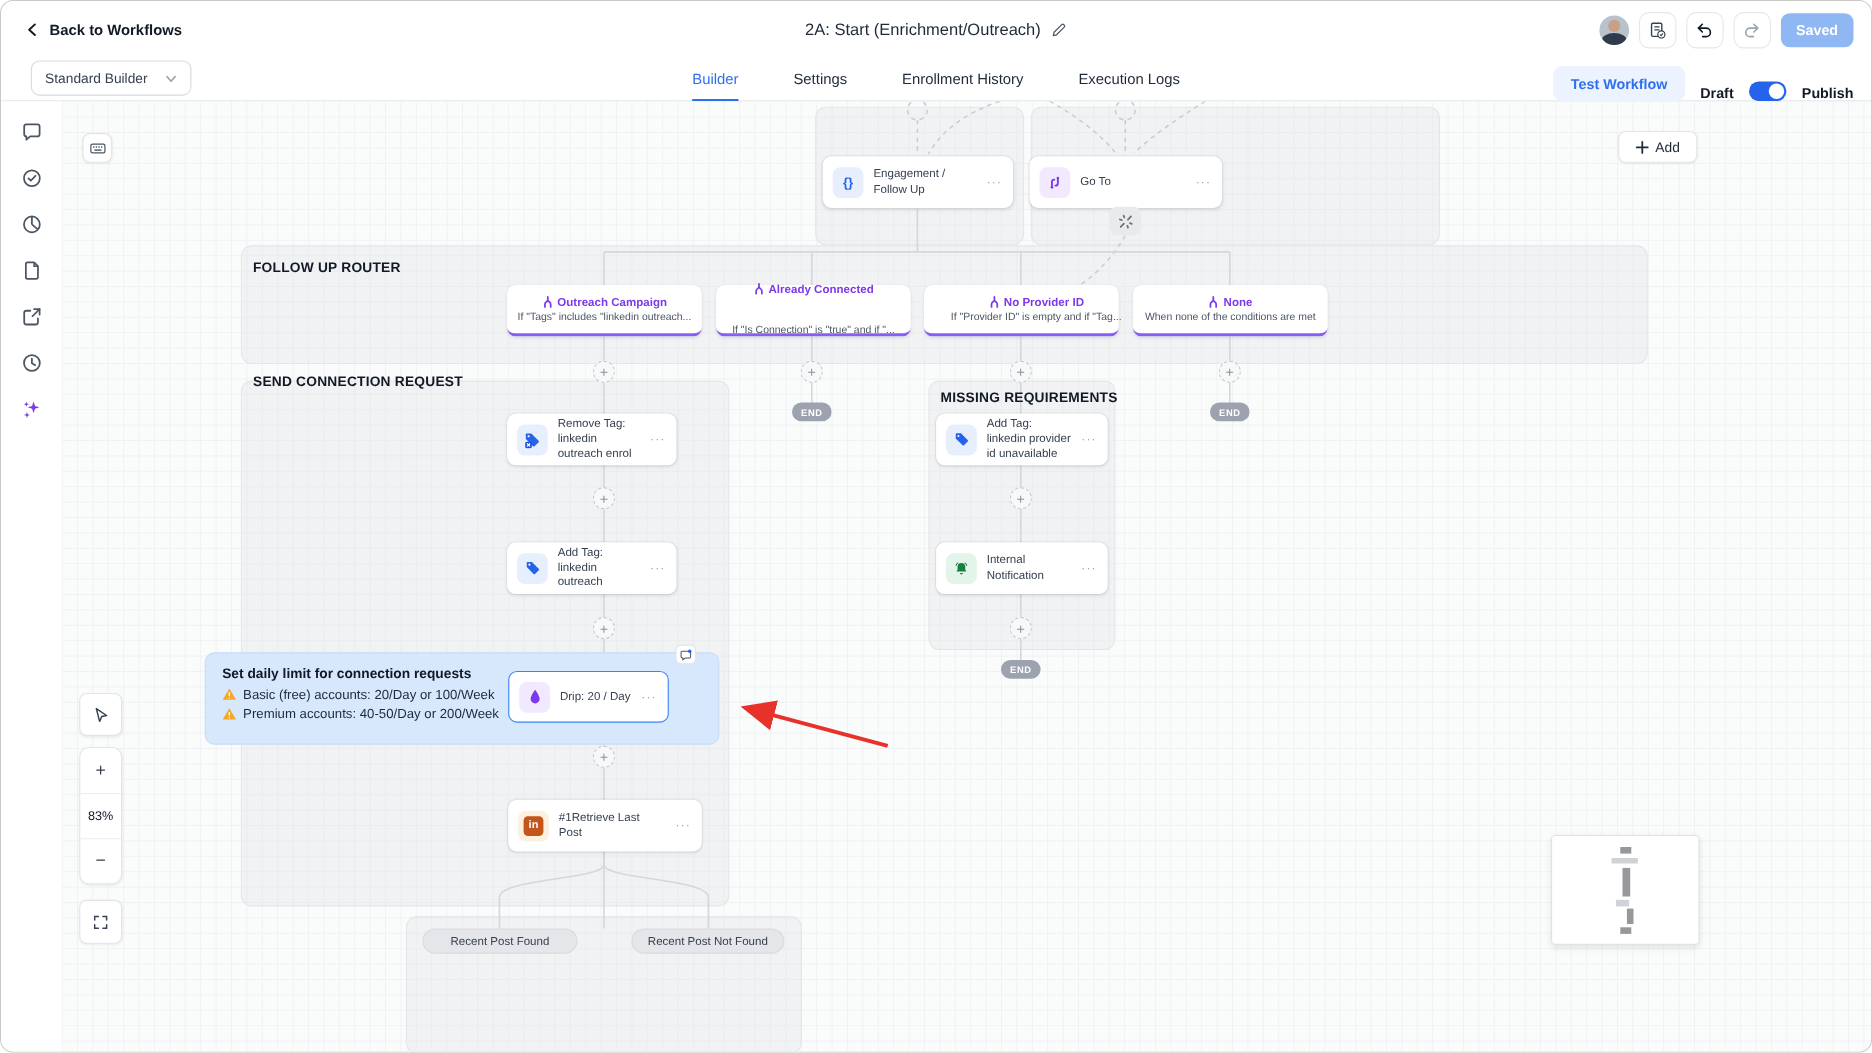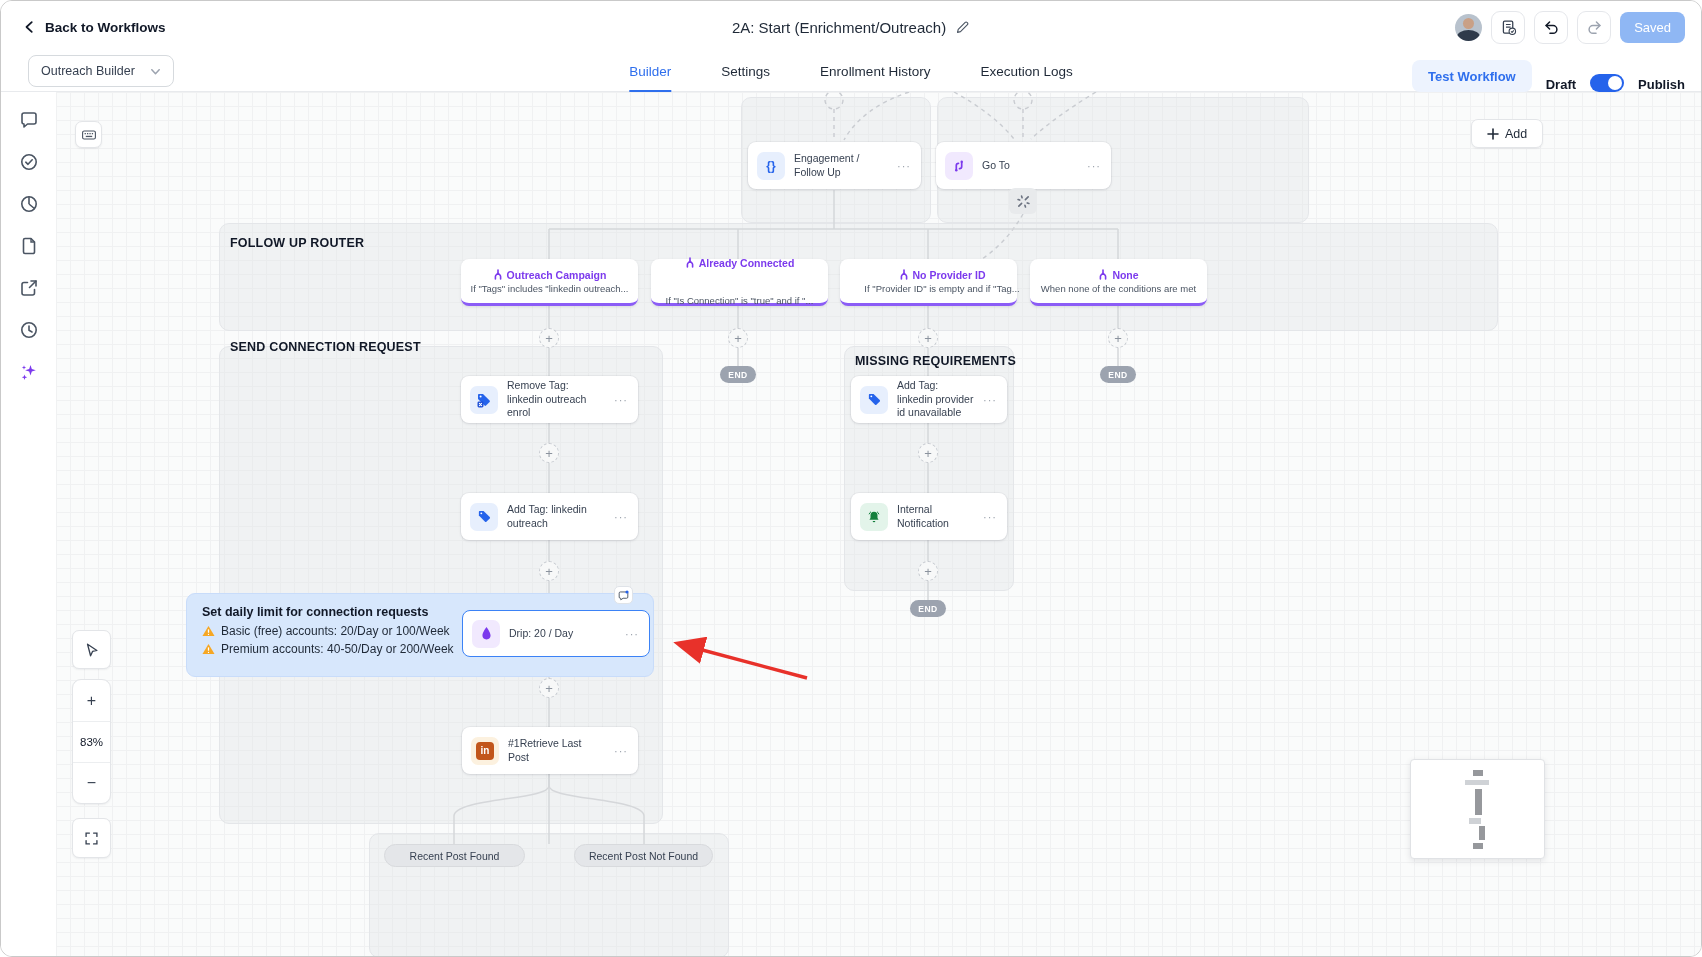--- a/index.html
+++ b/index.html
@@ -10,21 +10,21 @@
   .topbar { position:relative; height:52px; background:#fff; }
   .back-group { position:absolute; left:22px; top:0; height:52px; display:flex; align-items:center; gap:8px; cursor:pointer; }
   .back-label { font-size:13.5px; font-weight:bold; color:#111827; }
   .page-title-wrap { position:absolute; left:50%; top:0; transform:translateX(-50%); height:52px; display:flex; align-items:center; gap:9px; }
   .page-title { font-size:15px; color:#1f2937; }
   .top-right { position:absolute; right:16px; top:0; height:52px; display:flex; align-items:center; gap:9px; }
   .avatar { width:27px; height:27px; border-radius:50%; background:#b8c2cd; position:relative; overflow:hidden; }
   .avatar .head { position:absolute; left:8px; top:4px; width:11px; height:11px; border-radius:50%; background:#c9a086; }
   .avatar .body { position:absolute; left:2px; top:16px; width:23px; height:14px; border-radius:50%; background:#2f3a4a; }
   .tool-btn { width:34px; height:33px; border-radius:9px; border:1px solid #e5e7eb; background:#fff; display:flex; align-items:center; justify-content:center; cursor:pointer; }
-  .saved-btn { height:31px; padding:0 14px; border-radius:8px; background:#8fb7f4; color:#fff; font-size:13px; font-weight:normal; display:flex; align-items:center; border:none; cursor:default; }
+  .saved-btn { height:31px; padding:0 14px; border-radius:8px; background:#8fb7f4; color:#fff; font-size:13px; font-weight:bold; display:flex; align-items:center; border:none; cursor:default; }
 
   
   .navbar { position:relative; height:39px; border-bottom:1px solid #e8eaed; background:#fff; }
   .builder-select { position:absolute; left:27px; top:2px; width:146px; height:32px; border:1px solid #d6dade; border-radius:8px; display:flex; align-items:center; justify-content:space-between; padding:0 12px; font-size:12.5px; color:#374151; background:#fff; cursor:pointer; }
   .tabs { position:absolute; left:50%; transform:translateX(-50%); top:0; height:39px; display:flex; gap:50px; }
   .tab { height:39px; display:flex; align-items:center; font-size:13.5px; color:#1f2937; cursor:pointer; border-bottom:2px solid transparent; }
   .tab.active { color:#2f6fed; border-bottom-color:#2f6fed; }
   .nav-right { position:absolute; right:16px; top:0; height:39px; display:flex; align-items:flex-end; gap:14px; }
   .test-btn { height:32px; padding:0 16px; border-radius:8px; background:#edf3fe; color:#2f6fed; font-size:13px; font-weight:bold; display:flex; align-items:center; border:none; cursor:pointer; }
   .toggle-label { font-size:13px; color:#111827; font-weight:bold; }
@@ -40,21 +40,21 @@
   .canvas { position:relative; flex:1; overflow:hidden; background-color:#fafbfb;
     background-image:linear-gradient(#f0f1f2 1px, transparent 1px), linear-gradient(90deg,#f0f1f2 1px, transparent 1px);
     background-size:14px 14px; }
 
   .panel { position:absolute; background:rgba(227,229,232,0.42); border:1px solid #e4e6e9; border-radius:10px; }
   .sec-title { position:absolute; font-size:12.5px; font-weight:bold; color:#111827; letter-spacing:.2px; z-index:5; }
 
   .conn-svg { position:absolute; left:0; top:0; z-index:2; }
   .overlay-svg { position:absolute; left:0; top:0; z-index:40; pointer-events:none; }
 
-  .node { position:absolute; width:177px; height:47px; background:#fff; border-radius:8px;
+  .node { position:absolute; width:154px; height:47px; background:#fff; border-radius:8px;
     box-shadow:0 1px 3px rgba(16,24,40,.10), 0 0 0 1px rgba(16,24,40,.04);
     display:flex; align-items:center; padding:0 10px 0 9px; gap:9px; z-index:6; cursor:pointer; }
   .node.selected { box-shadow:none; border:1.5px solid #3b82f6; }
   .node .ttl { flex:1; font-size:10.5px; color:#374151; line-height:1.3; }
   .node .more { color:#9aa1ab; font-size:11px; letter-spacing:1px; cursor:pointer; }
   .icon-sq { width:28px; height:28px; border-radius:7px; display:flex; align-items:center; justify-content:center; flex-shrink:0; position:relative; }
 
   .branch-card { position:absolute; width:177px; height:47px; background:#fff; border-radius:8px; border-bottom:3px solid #8b5cf6;
     box-shadow:0 1px 3px rgba(16,24,40,.10); display:flex; flex-direction:column; align-items:center; justify-content:center; gap:2px; z-index:6; cursor:pointer; }
   .branch-title { display:flex; align-items:center; gap:4px; color:#7c3aed; font-weight:bold; font-size:10.5px; }
@@ -133,21 +133,21 @@
             <polyline points="13.5,4 18,8.5 13.5,13" fill="none" stroke="#9ca3af" stroke-width="1.9" stroke-linecap="round" stroke-linejoin="round"></polyline>
             <path d="M18 8.5h-9a5 5 0 0 0 0 10h4" fill="none" stroke="#9ca3af" stroke-width="1.9" stroke-linecap="round"></path>
           </svg>
       </div>
       <button class="saved-btn">Saved</button>
     </div>
   </div>
 
   <div class="navbar">
     <div class="builder-select">
-      <span>Outreach Builder</span>
+      <span>Standard Builder</span>
       <svg width="11" height="11" viewBox="0 0 12 12">
           <polyline points="2,4 6,8.5 10,4" fill="none" stroke="#9ca3af" stroke-width="1.6" stroke-linecap="round" stroke-linejoin="round"></polyline>
         </svg>
     </div>
     <div class="tabs">
       <div class="tab active">Builder</div>
       <div class="tab">Settings</div>
       <div class="tab">Enrollment History</div>
       <div class="tab">Execution Logs</div>
     </div>
@@ -391,21 +391,21 @@
           <span>Premium accounts: 40-50/Day or 200/Week</span>
         </div>
       </div>
       <div class="comment-badge">
         <svg width="11" height="11" viewBox="0 0 14 14">
             <path d="M3,2.5 h8 a1.5,1.5 0 0 1 1.5,1.5 v5 a1.5,1.5 0 0 1 -1.5,1.5 H6.5 L3.5,12.5 v-2 H3 A1.5,1.5 0 0 1 1.5,9 V4 A1.5,1.5 0 0 1 3,2.5 z" fill="none" stroke="#4b5563" stroke-width="1.2"></path>
             <circle cx="11.5" cy="2.5" r="2" fill="#2563eb"></circle>
           </svg>
       </div>
 
-      <div class="node selected" style="left:406px; top:518px; width:188px;">
+      <div class="node selected" style="left:406px; top:518px; width:146px;">
         <div class="icon-sq" style="background:#f1e9fe;">
           <svg width="13" height="15" viewBox="0 0 14 16">
               <path d="M7,1 C7,1 2.6,6.8 2.6,10 a4.4,4.4 0 0 0 8.8,0 C11.4,6.8 7,1 7,1 Z" fill="#7c3aed"></path>
             </svg>
         </div>
         <div class="ttl">Drip: 20 / Day</div>
         <div class="more">···</div>
       </div>
 
       <div class="plus-circle" style="left:493px; top:596px;">

